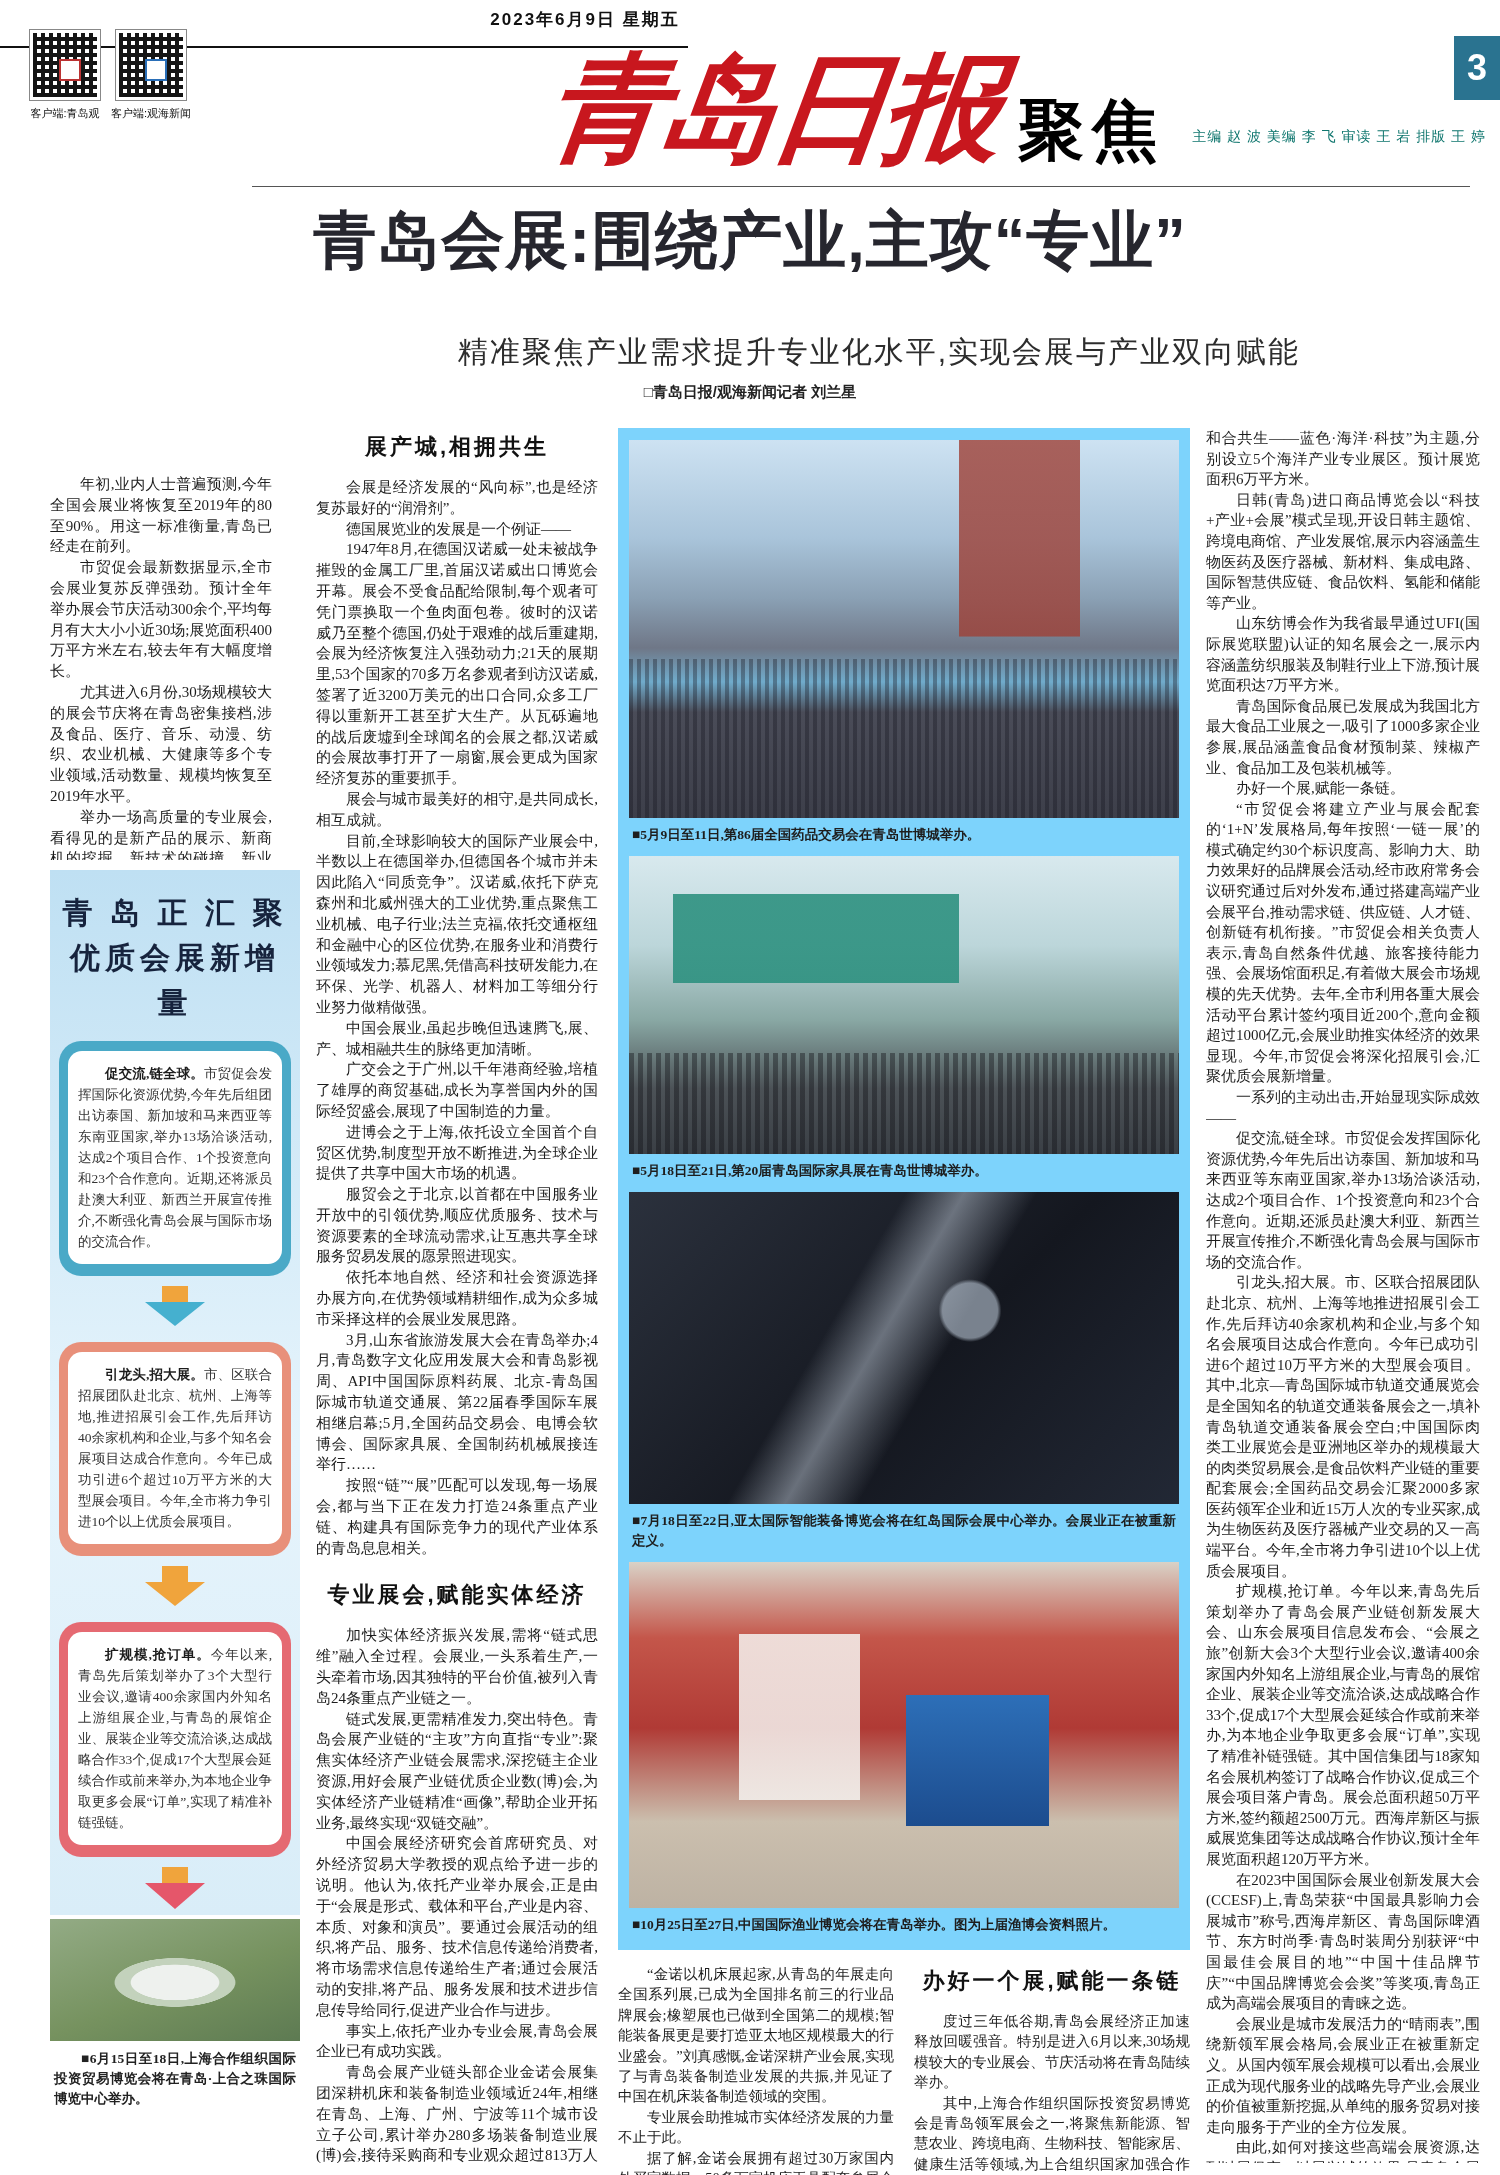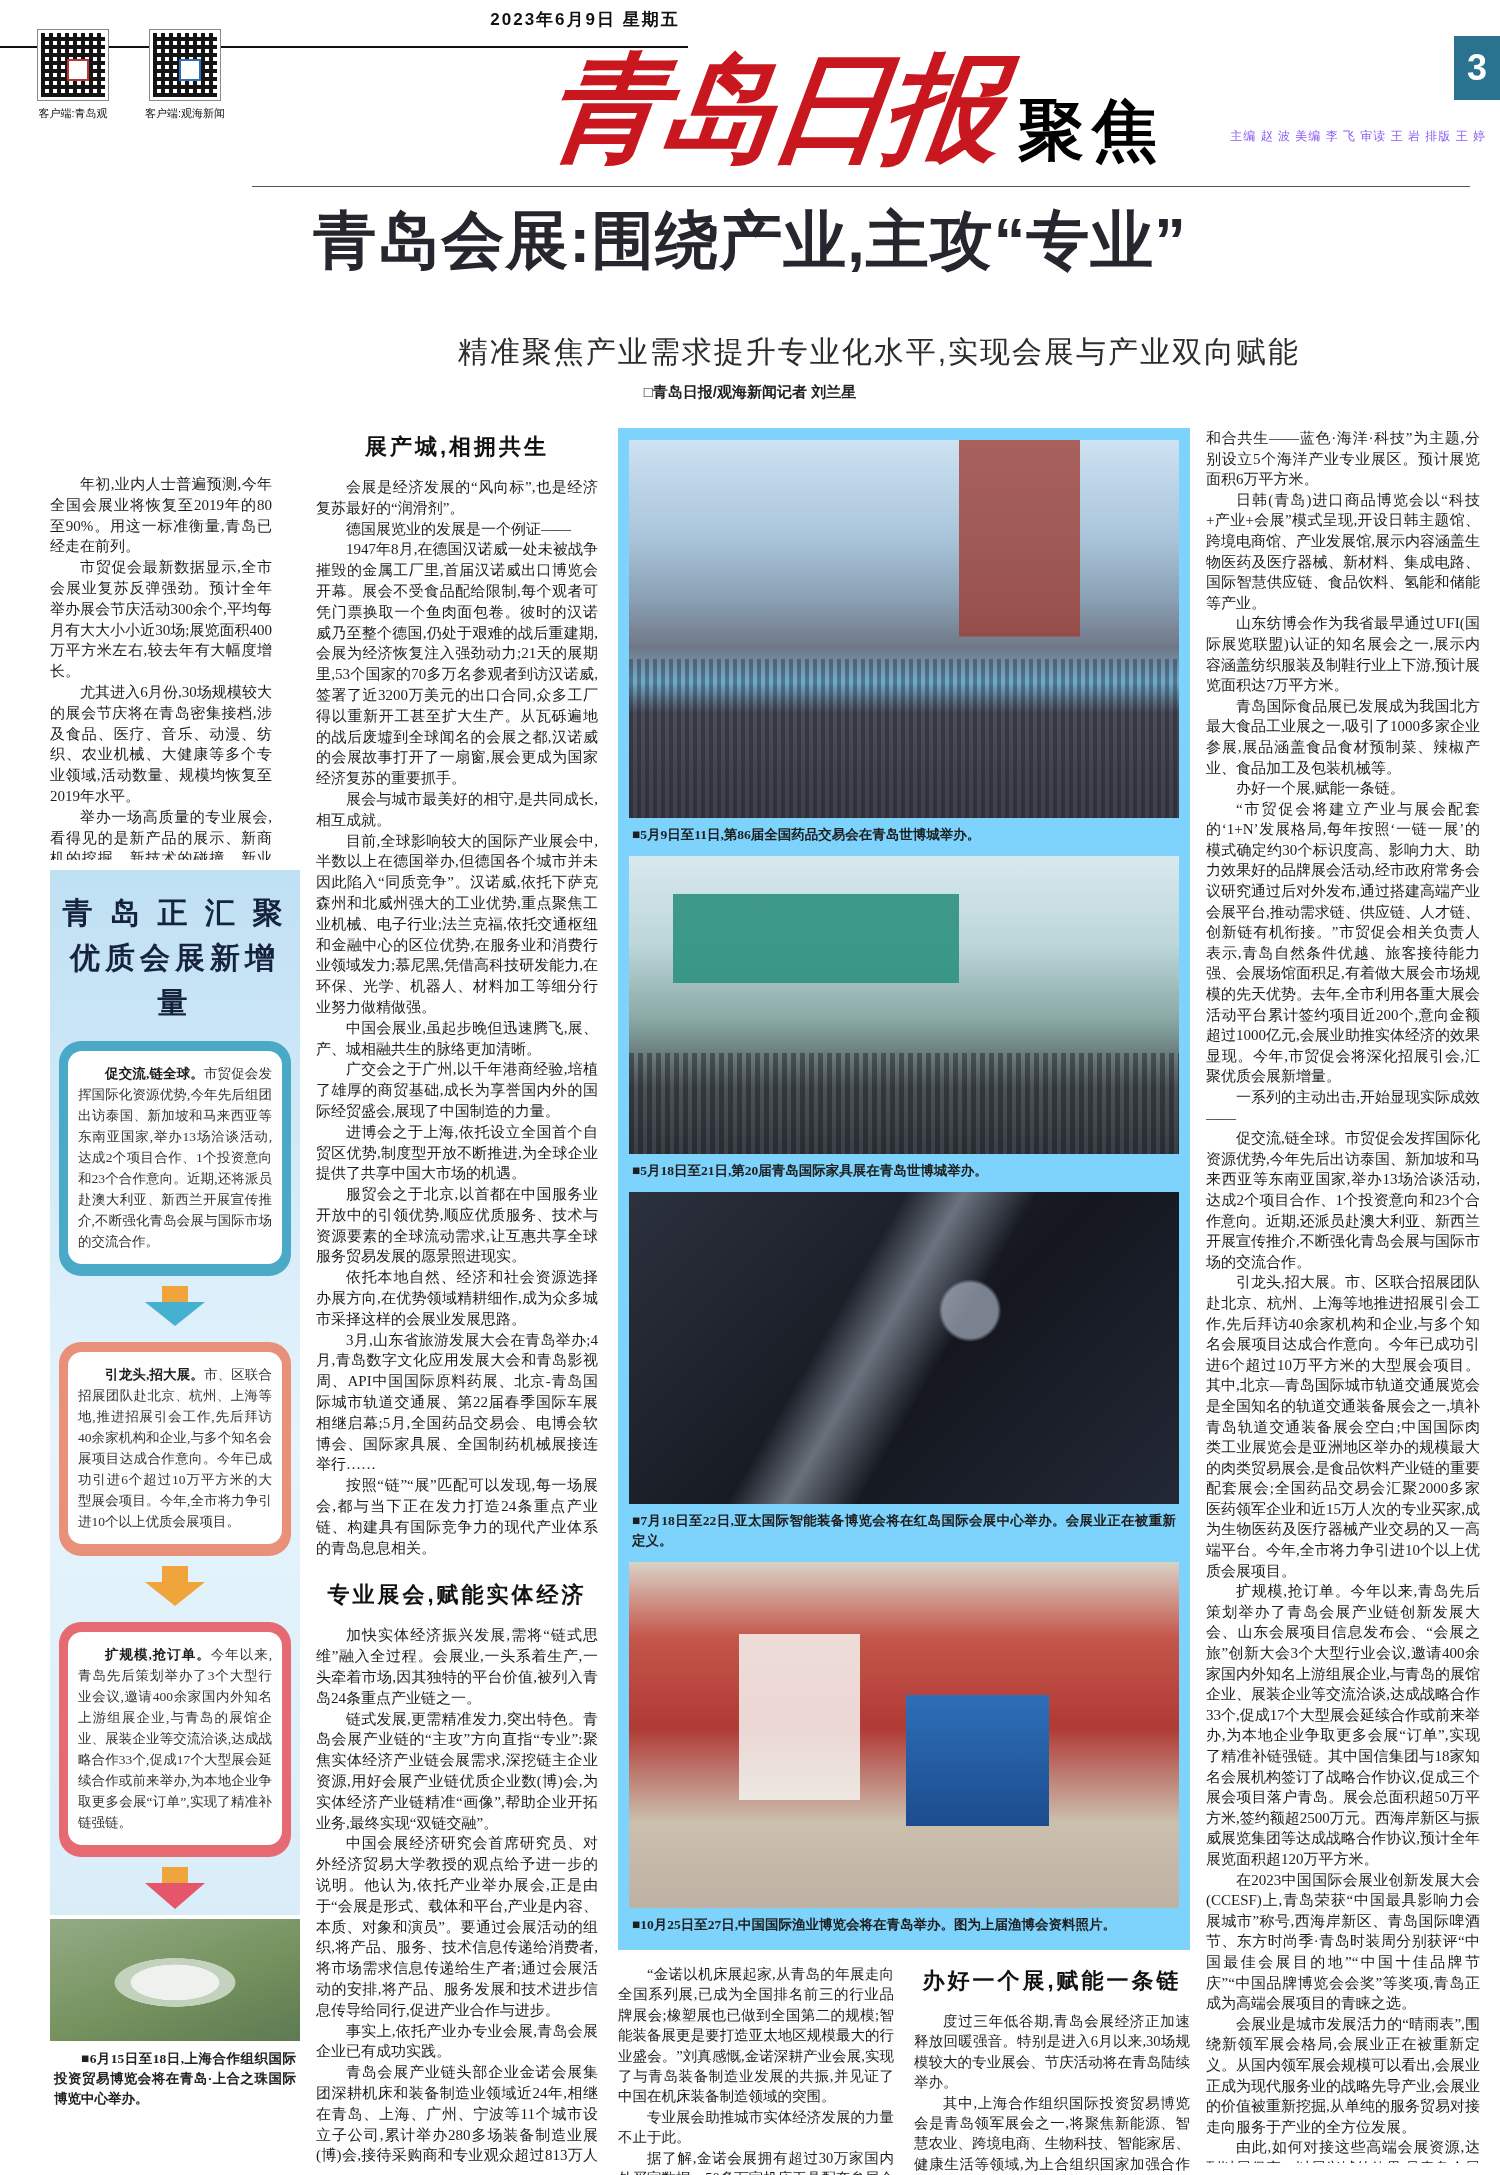--- a/index.html
+++ b/index.html
@@ -9,40 +9,40 @@
     background:#ffffff; overflow:hidden; color:#1f1f1f;
     font-family:"Liberation Serif", serif;
   }
   
   .dateline { position:absolute; top:8px; left:420px; width:330px; text-align:center;
     font-size:17px; letter-spacing:2px; color:#111; font-family:"Liberation Sans",sans-serif; font-weight:700;}
   .date-rule { position:absolute; top:46px; left:0; width:688px; height:2px; background:#111; }
   .pagenum { position:absolute; top:36px; right:0; width:46px; height:64px; background:#2a7390;
     color:#fff; font-size:36px; font-weight:900; display:flex; align-items:center; justify-content:center;
     font-family:"Liberation Sans",sans-serif;}
-  .qr-wrap { position:absolute; top:30px; left:30px; display:flex; gap:26px; }
+  .qr-wrap { position:absolute; top:30px; left:22px; display:flex; }
   .qr-item { width:86px; text-align:center; }
   .qr {
     width:70px; height:70px; margin:0 auto; border:3px solid #fff; outline:1px solid #888;
     background:
       repeating-linear-gradient(0deg,#151515 0 4px,rgba(255,255,255,0) 4px 8px),
       repeating-linear-gradient(90deg,#151515 0 4px,#ffffff 4px 8px);
     position:relative;
   }
   .qr::after { content:""; position:absolute; left:26px; top:26px; width:18px; height:18px;
     background:#fff; border:2px solid #b33; }
   .qr.blue::after { border-color:#2a6fb8; }
   .qr-label { font-size:11px; margin-top:6px; color:#111; letter-spacing:0; white-space:nowrap;
     font-family:"Liberation Sans",sans-serif;}
   .masthead { position:absolute; top:48px; left:548px; z-index:3;
     color:#c8171e; font-size:118px; line-height:1.05; font-weight:900; font-style:italic;
     letter-spacing:-6px; transform:skewX(-7deg); font-family:"Liberation Serif",serif; }
   .masthead-sub { position:absolute; top:86px; left:1018px; z-index:3; color:#000;
     font-size:66px; font-weight:900; letter-spacing:8px; font-family:"Liberation Serif",serif; }
-  .credits { position:absolute; top:128px; right:14px; font-size:12px; color:#8b5cf6;
+  .credits { position:absolute; top:128px; right:14px; font-size:14px; color:#0f766e;
     letter-spacing:1px; font-family:"Liberation Sans",sans-serif; }
   .head-rule { position:absolute; top:186px; left:252px; width:1218px; height:1px; background:#555; }
   
   .headline { position:absolute; top:198px; left:150px; width:1200px; text-align:center;
     font-size:63px; font-weight:900; letter-spacing:1px; color:#26262e;
     font-family:"Liberation Sans",sans-serif; }
   .subtitle { position:absolute; top:332px; left:200px; width:1100px; text-align:right;
     font-size:30px; font-weight:400; letter-spacing:2px; color:#2d2d2d;
     font-family:"Liberation Sans",sans-serif; }
   .byline { position:absolute; top:383px; left:400px; width:700px; text-align:center;

